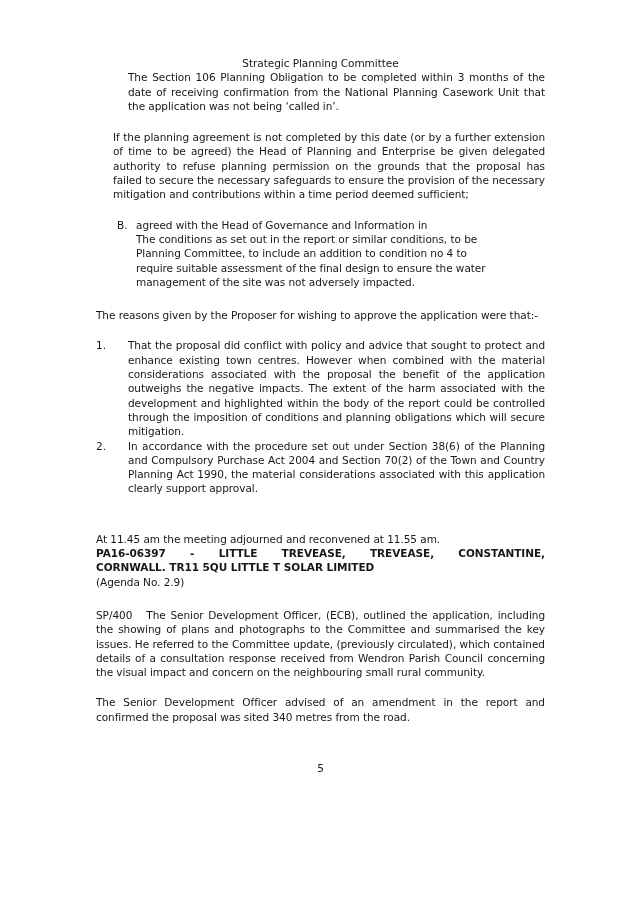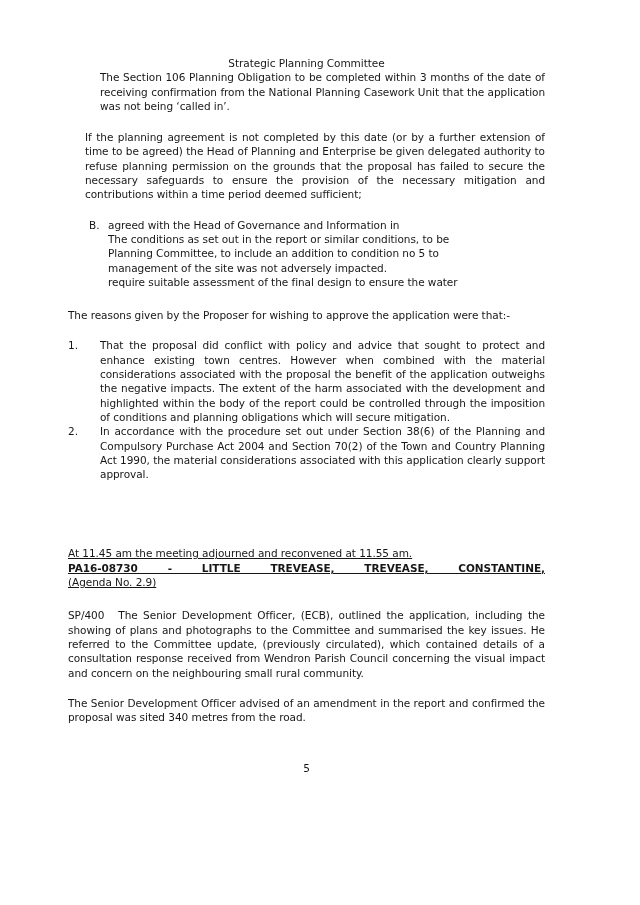--- a/index.html
+++ b/index.html
@@ -11,38 +11,38 @@
     width: 640px;
     height: 905px;
     font-family: "DejaVu Sans", "Liberation Sans", sans-serif;
     color: #171717;
   }
   .page {
     position: relative;
     width: 640px;
     height: 831px;
     box-sizing: border-box;
-    padding: 56px 95px 0 68px;
+    padding: 56px 95px 0 96px;
     background: #ffffff;
     overflow: hidden;
     font-size: 10.5px;
     line-height: 14.3px;
     letter-spacing: -0.05px;
   }
   p { margin: 0; }
   .center { text-align: center; }
   .just { text-align: justify; }
   .jlast { text-align: justify; text-align-last: justify; }
   .bold { font-weight: bold; }
   .indent { margin-left: 32px; }
   .mt11 { margin-top: 0; }
   .mt15 { margin-top: 19px; }
   .mt16 { margin-top: 16px; }
   .mt17 { margin-top: 17px; margin-left: 17px; }
-  .mt42 { margin-top: 65px; text-decoration: underline; }
+  .mt42 { margin-top: 36px; }
   .item-b {
     display: flex;
     margin-left: 21px;
     margin-top: 16px;
   }
   .item-b .marker { width: 19px; flex: none; }
   .b-lines { flex: 1; }
   .reason { display: flex; }
   .reason .rmarker { width: 32px; flex: none; }
   .reason .rtext { flex: 1; text-align: justify; }
@@ -60,42 +60,43 @@
 
   <p class="indent just mt11">The Section 106 Planning Obligation to be completed within 3 months of the date of receiving confirmation from the National Planning Casework Unit that the application was not being ‘called in’.</p>
 
   <p class="indent just mt17">If the planning agreement is not completed by this date (or by a further extension of time to be agreed) the Head of Planning and Enterprise be given delegated authority to refuse planning permission on the grounds that the proposal has failed to secure the necessary safeguards to ensure the provision of the necessary mitigation and contributions within a time period deemed sufficient;</p>
 
   <div class="item-b">
     <span class="marker">B.</span>
     <div class="b-lines">
       <div>agreed with the Head of Governance and Information in</div>
       <div>The conditions as set out in the report or similar conditions, to be</div>
-      <div>Planning Committee, to include an addition to condition no 5 to</div>
+      <div>Planning Committee, to include an addition to condition no 4 to</div>
+      <div>require suitable assessment of the final design to ensure the water</div>
       <div>management of the site was not adversely impacted.</div>
-      <div>require suitable assessment of the final design to ensure the water</div>
     </div>
   </div>
 
   <p class="just mt15">The reasons given by the Proposer for wishing to approve the application were that:-</p>
 
   <div class="mt16">
     <div class="reason">
       <span class="rmarker">1.</span>
       <p class="rtext">That the proposal did conflict with policy and advice that sought to protect and enhance existing town centres.  However when combined with the material considerations associated with the proposal the benefit of the application outweighs the negative impacts. The extent of the harm associated with the development and highlighted within the body of the report could be controlled through the imposition of conditions and planning obligations which will secure mitigation.</p>
     </div>
     <div class="reason">
       <span class="rmarker">2.</span>
       <p class="rtext">In accordance with the procedure set out under Section 38(6) of the Planning and Compulsory Purchase Act 2004 and Section 70(2) of the Town and Country Planning Act 1990, the material considerations associated with this application clearly support approval.</p>
     </div>
   </div>
 
   <div class="mt42">
     <p>At 11.45 am the meeting adjourned and reconvened at 11.55 am.</p>
-    <p class="bold jlast">PA16-08730 - LITTLE TREVEASE, TREVEASE, CONSTANTINE,</p>
+    <p class="bold jlast">PA16-06397 - LITTLE TREVEASE, TREVEASE, CONSTANTINE,</p>
+    <p class="bold">CORNWALL. TR11 5QU LITTLE T SOLAR LIMITED</p>
     <p>(Agenda No. 2.9)</p>
   </div>
 
   <p class="just mt15"><span>SP/400</span><span class="tabgap"></span><span>The Senior Development Officer, (ECB), outlined the application, including the showing of plans and photographs to the Committee and summarised the key issues.  He referred to the Committee update, (previously circulated), which contained details of a consultation response received from Wendron Parish Council concerning the visual impact and concern on the neighbouring small rural community.</span></p>
 
   <p class="just mt16">The Senior Development Officer advised of an amendment in the report and confirmed the proposal was sited 340 metres from the road.</p>
 
   <div class="pagenum">5</div>
 
 </div>

